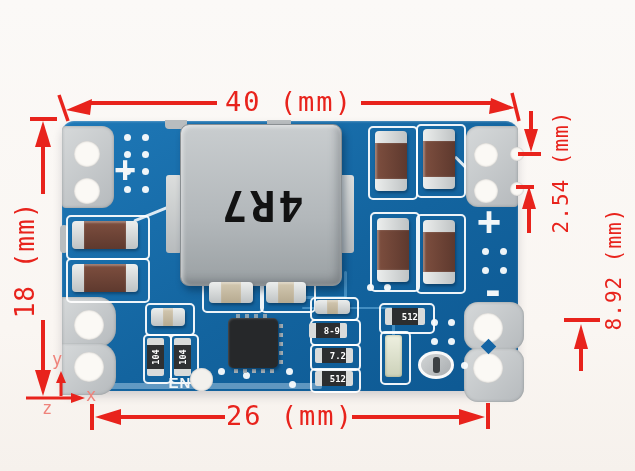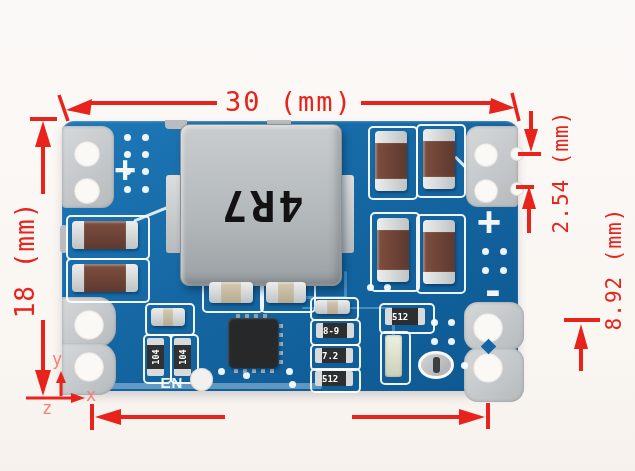--- a/index.html
+++ b/index.html
@@ -36,21 +36,21 @@
   .cap-h .end{width:12px;background:linear-gradient(180deg,#eceeed,#bfc3c4);}
   .cap-v .end{height:12px;background:linear-gradient(90deg,#eceeed,#bfc3c4);}
   .cap-h .body{flex:1;background:linear-gradient(180deg,#7e4f3f 0%,#5e392e 100%);box-shadow:inset 0 2px 2px rgba(255,255,255,.28);}
   .cap-v .body{flex:1;background:linear-gradient(90deg,#7e4f3f 0%,#5e392e 100%);box-shadow:inset 2px 0 2px rgba(255,255,255,.28);}
   .cap-h.beige .body{background:linear-gradient(180deg,#d4c9b2,#b6aa90);}
   .cap-h.beige .end,{background:linear-gradient(180deg,#f0f1ef,#c8cccb);}
 
   
   .res-h{position:absolute;display:flex;flex-direction:row;border-radius:2px;overflow:hidden;z-index:3;}
   .res-h .end{width:7px;background:#d9dbda;}
-  .res-h .body{flex:1;background:#2c2e30;color:#fff;display:flex;align-items:center;justify-content:flex-start;
+  .res-h .body{flex:1;background:#2c2e30;color:#fff;display:flex;align-items:center;justify-content:flex-end;
                font-family:"DejaVu Sans Mono",monospace;font-size:9px;font-weight:bold;letter-spacing:0;}
   .res-v{position:absolute;display:flex;flex-direction:column;border-radius:2px;overflow:hidden;z-index:3;}
   .res-v .end{height:7px;background:#d9dbda;}
   .res-v .body{flex:1;background:#2f3133;color:#fff;display:flex;align-items:center;justify-content:center;}
   .res-v .body span{transform:rotate(-90deg);font-family:"DejaVu Sans Mono",monospace;font-size:8.5px;font-weight:bold;}
 
   
   #ic{position:absolute;left:166px;top:197px;width:50px;height:50px;background:#26282a;border-radius:5px;
       box-shadow:inset 1px 1px 2px rgba(255,255,255,.18), 2px 2px 3px rgba(0,20,40,.4);z-index:3;}
   .ic-pins-r{position:absolute;left:217px;top:203px;width:4px;height:40px;background:repeating-linear-gradient(180deg,rgba(170,178,182,.95) 0 4px,transparent 4px 9px);z-index:3;}
@@ -63,21 +63,21 @@
   #oval-pad{position:absolute;left:356px;top:230px;width:36px;height:28px;border-radius:50%;
             background:linear-gradient(135deg,#d2d5d6,#a9adb0);border:3px solid rgba(255,255,255,.9);box-sizing:border-box;z-index:3;}
   #oval-pad::before{content:"";position:absolute;left:50%;top:50%;width:7px;height:16px;margin:-8px 0 0 -3.5px;background:#3c4043;border-radius:3px;}
   #test-point{position:absolute;left:128px;top:247px;width:23px;height:23px;border-radius:50%;background:#f3f1ed;box-shadow:inset 0 0 2px #aaa;z-index:3;}
 
   
   .silk{position:absolute;color:#f2f6f8;font-weight:bold;z-index:4;text-align:center;}
   #plus-left{left:45px;top:29px;width:36px;height:40px;line-height:40px;font-size:38px;}
   #plus-right{left:409px;top:81px;width:36px;height:40px;line-height:40px;font-size:42px;}
   #minus-right{left:413px;top:148px;width:36px;height:40px;line-height:40px;font-size:46px;}
-  #en-label{left:88px;top:253px;width:44px;height:18px;line-height:18px;font-size:15px;letter-spacing:1px;}
+  #en-label{left:96px;top:253px;width:44px;height:18px;line-height:18px;font-size:15px;letter-spacing:1px;}
 
   
   #dots{position:absolute;left:0;top:0;width:7px;height:7px;border-radius:50%;background:transparent;z-index:2;
     box-shadow:
       62px 13px 0 rgba(250,252,253,.95), 80px 13px 0 rgba(250,252,253,.95),
       62px 30px 0 rgba(250,252,253,.95), 80px 30px 0 rgba(250,252,253,.95),
       62px 47px 0 rgba(250,252,253,.95), 80px 47px 0 rgba(250,252,253,.95),
       62px 65px 0 rgba(250,252,253,.95), 80px 65px 0 rgba(250,252,253,.95),
       420px 127px 0 rgba(250,252,253,.95), 438px 127px 0 rgba(250,252,253,.95),
       420px 146px 0 rgba(250,252,253,.95), 438px 146px 0 rgba(250,252,253,.95),
@@ -233,21 +233,21 @@
     <div class="ic-pins-b"></div>
     <div id="ic"></div>
 
     <div class="sbox" style="left:248px;top:176px;width:45px;height:20px;"></div>
     <div class="cap-h beige" style="left:253px;top:179px;width:35px;height:14px;">
         <div class="end"></div>
         <div class="body"></div>
         <div class="end"></div>
       </div>
     <div class="sbox" style="left:248px;top:198px;width:47px;height:23px;"></div>
-    <div class="res-h" style="left:254px;top:202px;width:38px;height:15px;">
+    <div class="res-h" style="left:247px;top:202px;width:38px;height:15px;">
       <div class="end"></div>
         <div class="body">
           <span>8-9</span>
         </div>
         <div class="end"></div>
     </div>
     <div class="sbox" style="left:248px;top:223px;width:47px;height:23px;"></div>
     <div class="res-h" style="left:253px;top:227px;width:38px;height:15px;">
       <div class="end"></div>
         <div class="body">
@@ -329,21 +329,22 @@
 
       <g>
         <line x1="26" y1="398" x2="74" y2="398" stroke-width="3"></line>
         <polygon points="85,398 71,393 71,403" stroke="none"></polygon>
         <line x1="61" y1="396" x2="61" y2="379" stroke-width="3"></line>
         <polygon points="61,371 56,383 66,383" stroke="none"></polygon>
       </g>
     </g>
   </svg>
 
-  <div id="dim-top" class="dim">30 (mm)</div>
+  <div id="dim-top" class="dim">40 (mm)</div>
+  <div id="dim-bottom" class="dim">26 (mm)</div>
   <div id="dim-left" class="vwrap">
     <span>18 (mm)</span>
   </div>
   <div id="dim-pitch" class="vwrap">
     <span>2.54 (mm)</span>
   </div>
   <div id="dim-offset" class="vwrap">
     <span>8.92 (mm)</span>
   </div>
   <div id="axis-y" class="axis-label">y</div>

